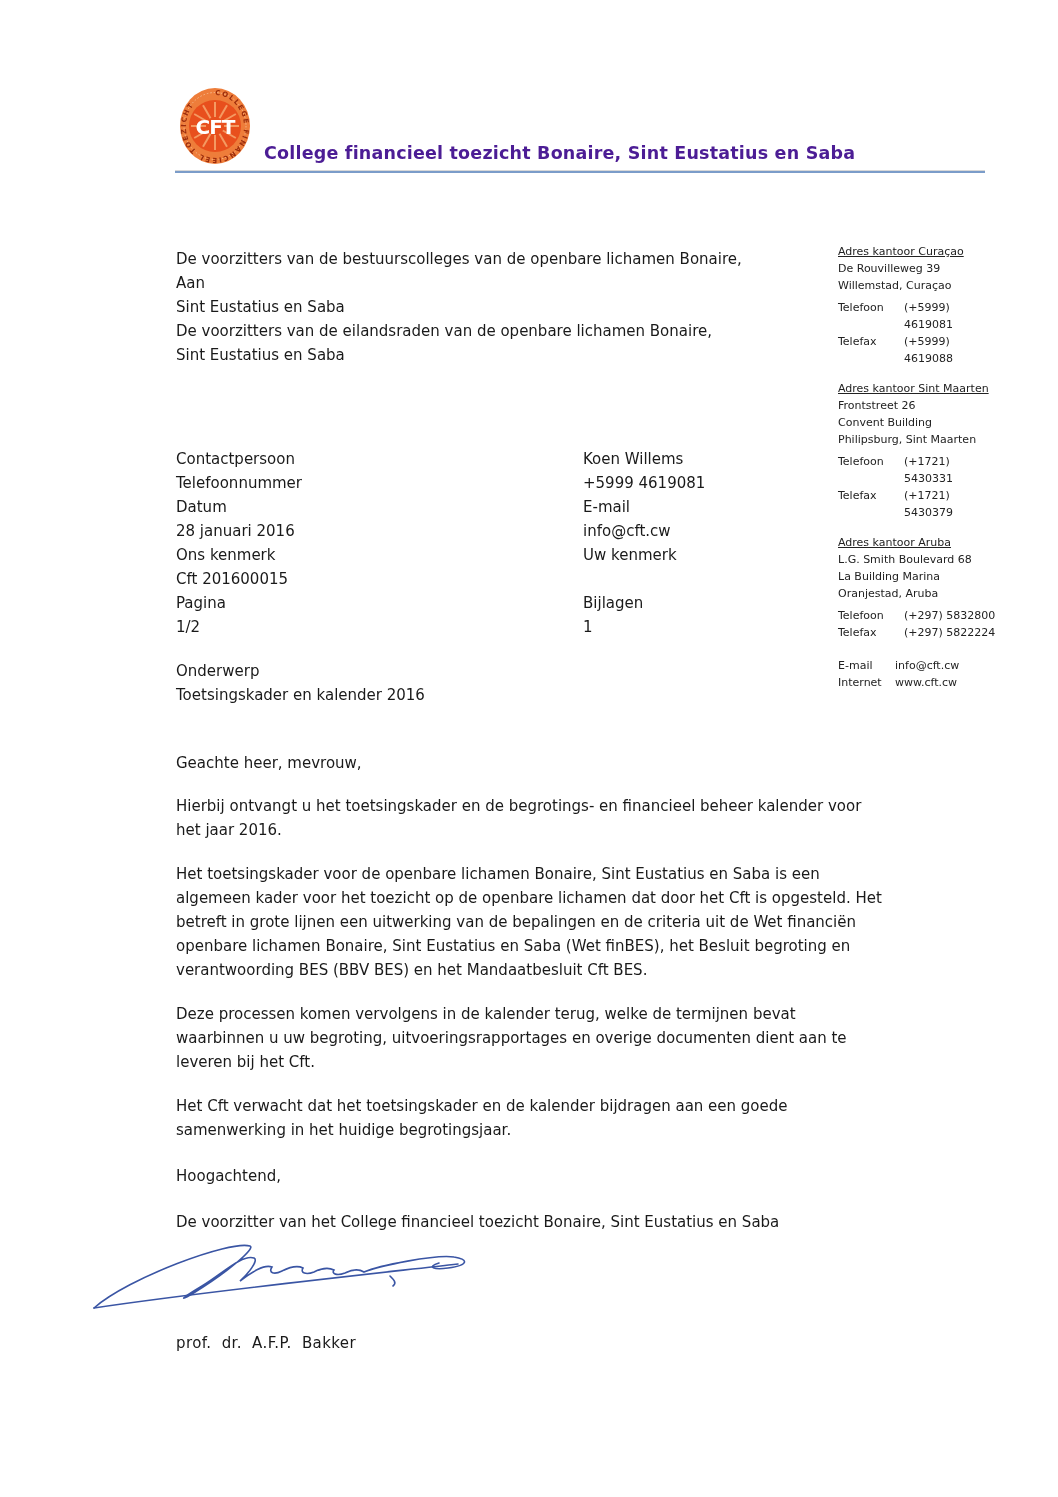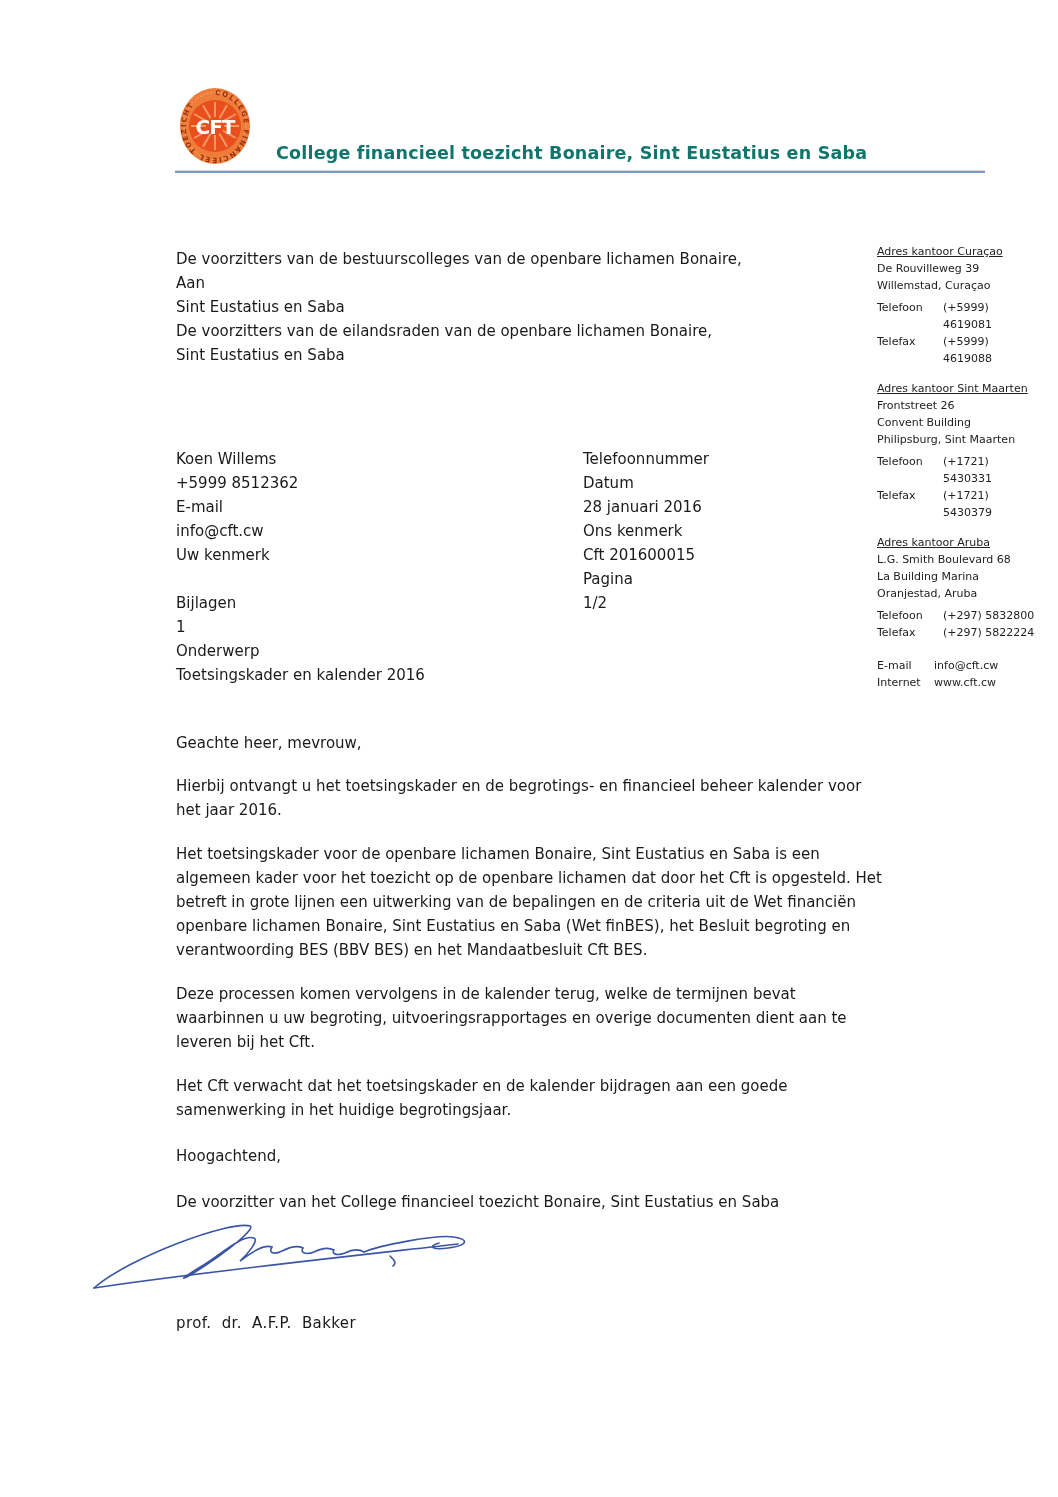--- a/index.html
+++ b/index.html
@@ -9,54 +9,54 @@
     width:1058px; height:1497px;
     background:#ffffff;
     font-family:"DejaVu Sans", sans-serif;
     color:#1a1a1a;
     overflow:hidden;
   }
 
   
   .logo { position:absolute; left:179px; top:87px; width:72px; height:77px; }
   .doc-title {
-    position:absolute; left:276px; top:143px;
-    font-size:17.5px; font-weight:bold; color:#0f766e;
+    position:absolute; left:264px; top:143px;
+    font-size:17.5px; font-weight:bold; color:#4c1d95;
     letter-spacing:0.2px; white-space:nowrap;
   }
   .header-rule {
     position:absolute; left:175px; top:171px; width:810px; height:2px;
     background:#7b9cc9;
     box-shadow:0 -1px 0 #d8d8d8;
   }
 
   
   .main {
     position:absolute; left:176px; top:247px; width:712px;
     font-size:15px; line-height:24px;
   }
   .recipient div { min-height:24px; }
   .meta {
     margin-top:80px;
     display:grid;
     grid-template-columns:407px 1fr;
   }
   .meta div { min-height:24px; line-height:24px; }
-  .subject { }
+  .subject { margin-top:20px; }
   .subject div { min-height:24px; }
   .salutation { margin-top:44px; margin-bottom:19px; }
   .para { margin-bottom:20px; }
   .closing { margin-bottom:0; }
   .closing div { min-height:24px;margin-top:22px; }
   .sig-wrap { height:97px; margin-left:-96px; width:420px; }
   .signer { word-spacing:5px; letter-spacing:0.4px; }
 
   
   .sidebar {
-    position:absolute; left:877px; top:243px; width:162px;
+    position:absolute; left:838px; top:243px; width:162px;
     font-size:11px; line-height:17px; color:#222;
   }
   .office { margin-bottom:13px; }
   .office-heading { text-decoration:underline; }
   .contacts { margin-top:5px; }
   .crow { display:flex; }
   .clabel { width:66px; flex:0 0 66px; }
   .sidebar-footer { margin-top:16px; }
   .sidebar-footer .clabel { width:57px; flex:0 0 57px; }
 </style>
@@ -164,23 +164,24 @@
 
     <div class="recipient">
       <div>De voorzitters van de bestuurscolleges van de openbare lichamen Bonaire,</div>
       <div>Aan</div>
       <div>Sint Eustatius en Saba</div>
       <div>De voorzitters van de eilandsraden van de openbare lichamen Bonaire,</div>
       <div>Sint Eustatius en Saba</div>
     </div>
 
     <div class="meta">
+      <div>Contactpersoon</div>
       <div>Koen Willems</div>
       <div>Telefoonnummer</div>
-      <div>+5999 8512362</div>
+      <div>+5999 4619081</div>
       <div>Datum</div>
       <div>E-mail</div>
       <div>28 januari 2016</div>
       <div>info@cft.cw</div>
       <div>Ons kenmerk</div>
       <div>Uw kenmerk</div>
       <div>Cft 201600015</div>
       <div></div>
       <div>Pagina</div>
       <div>Bijlagen</div>

